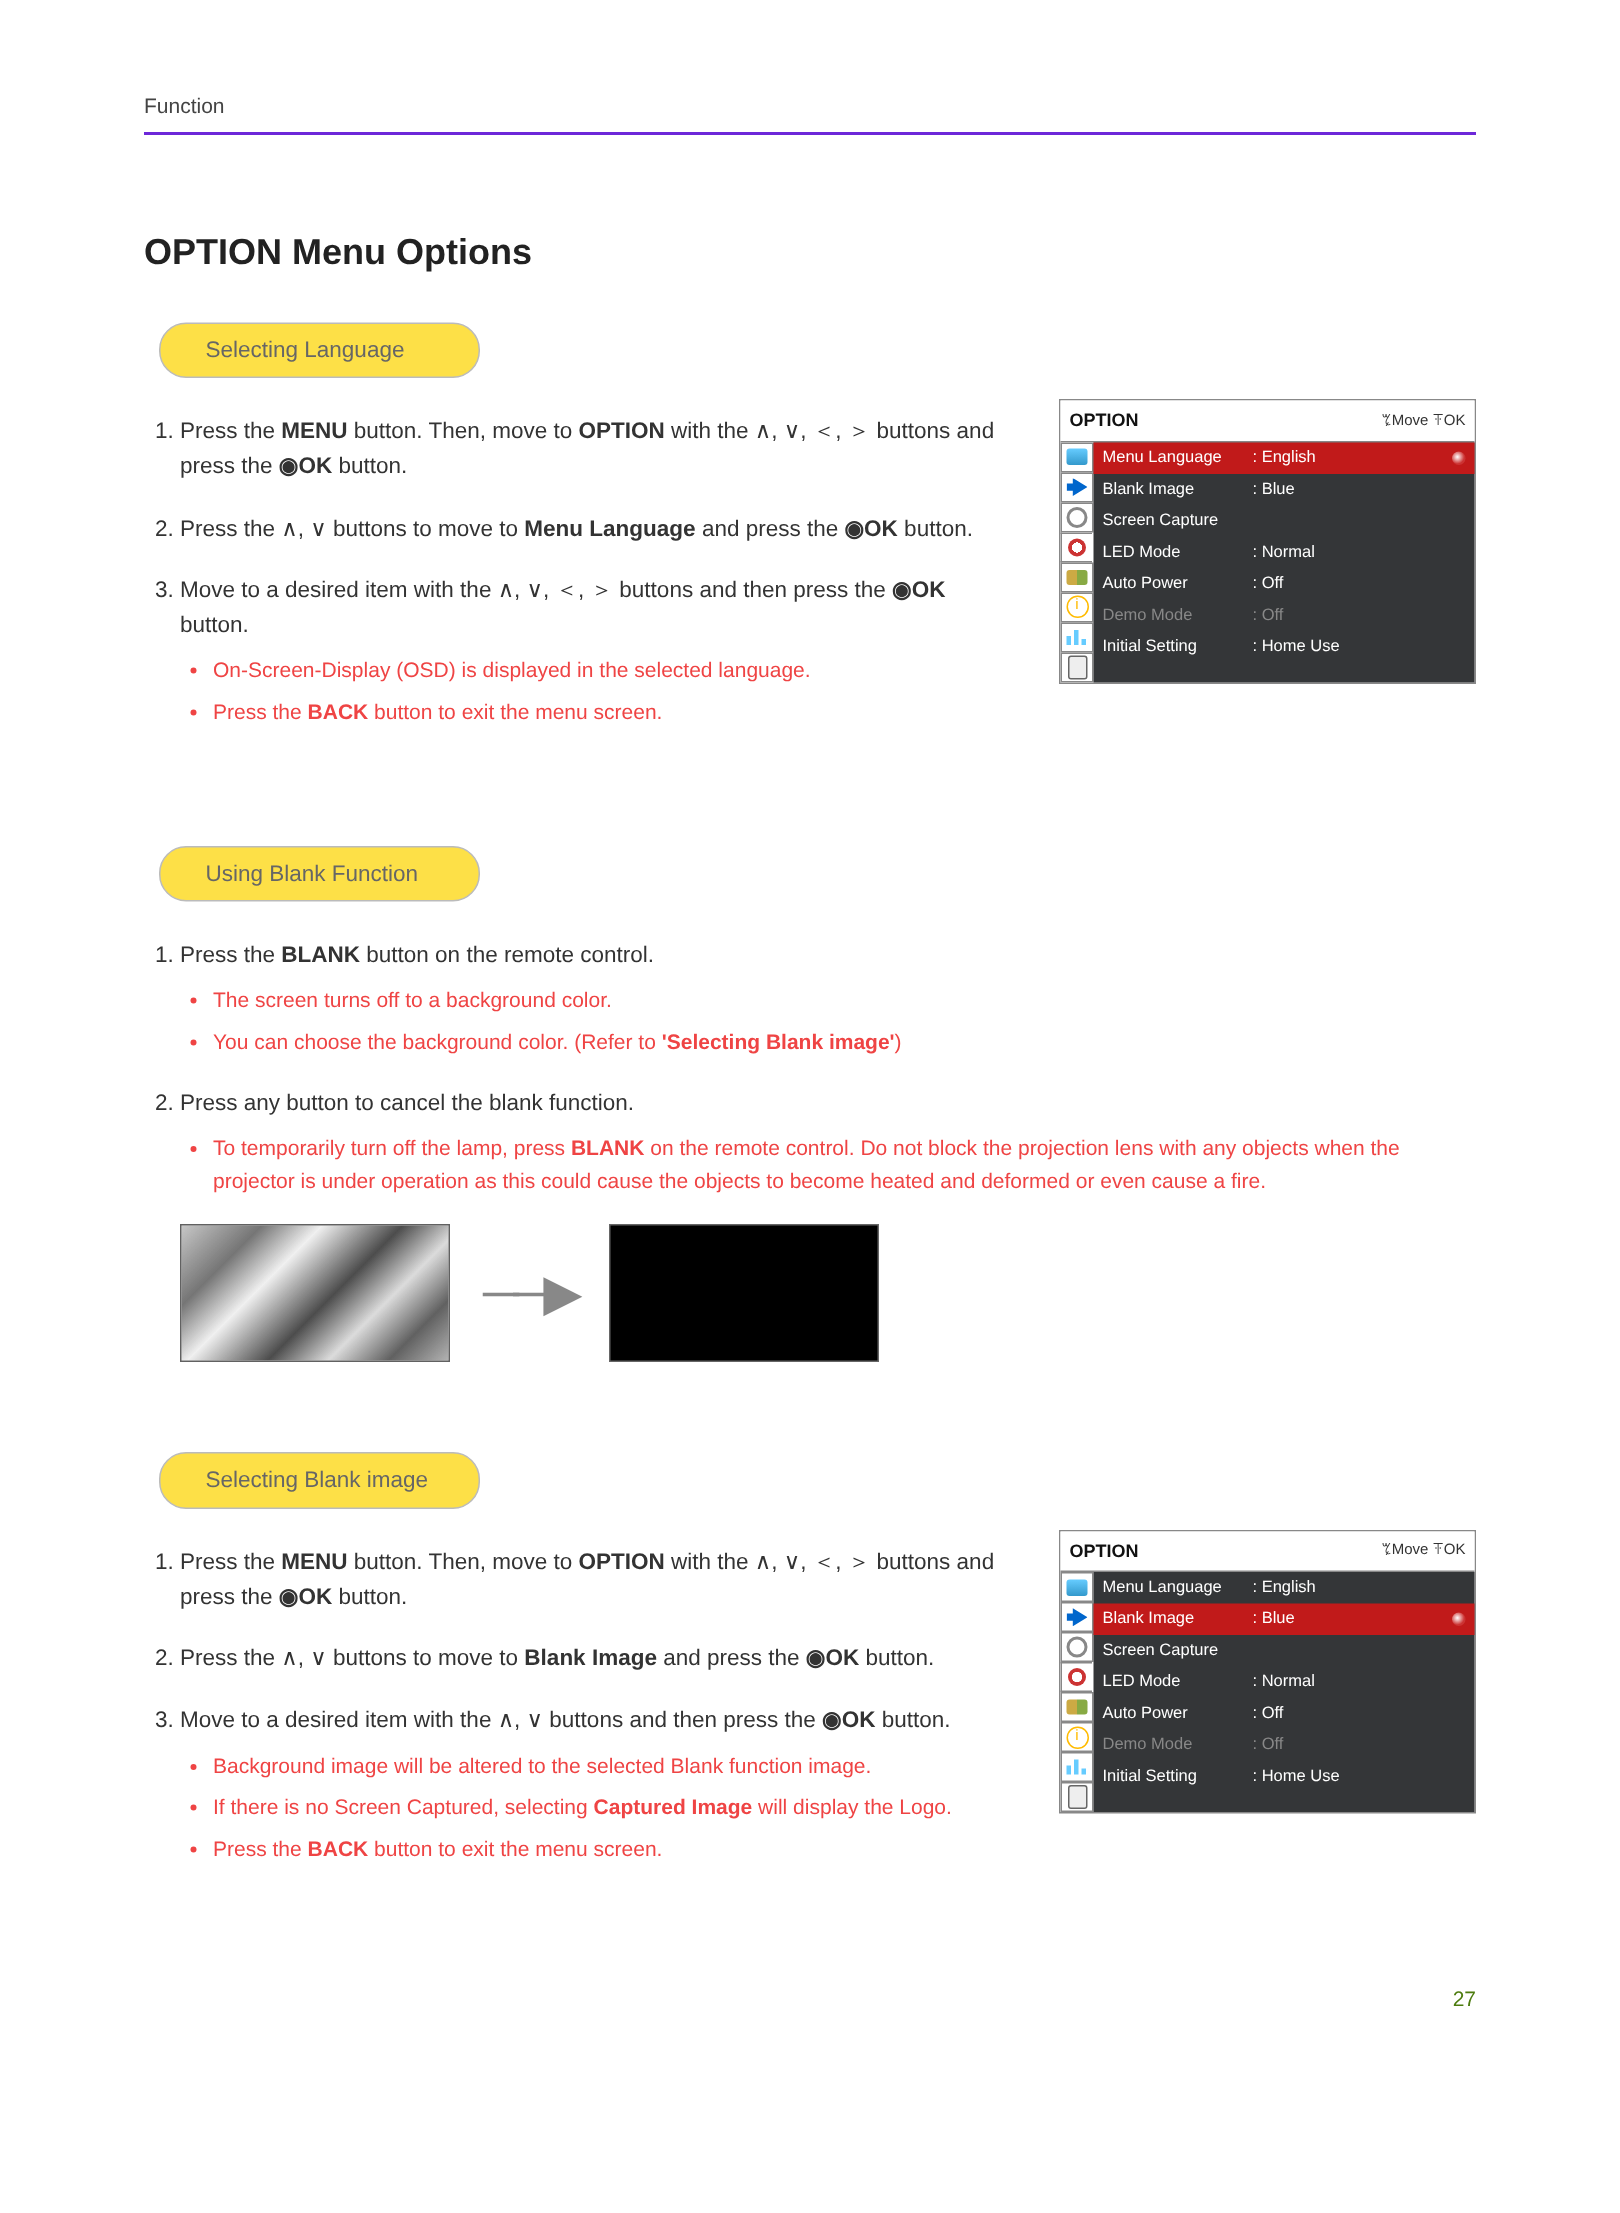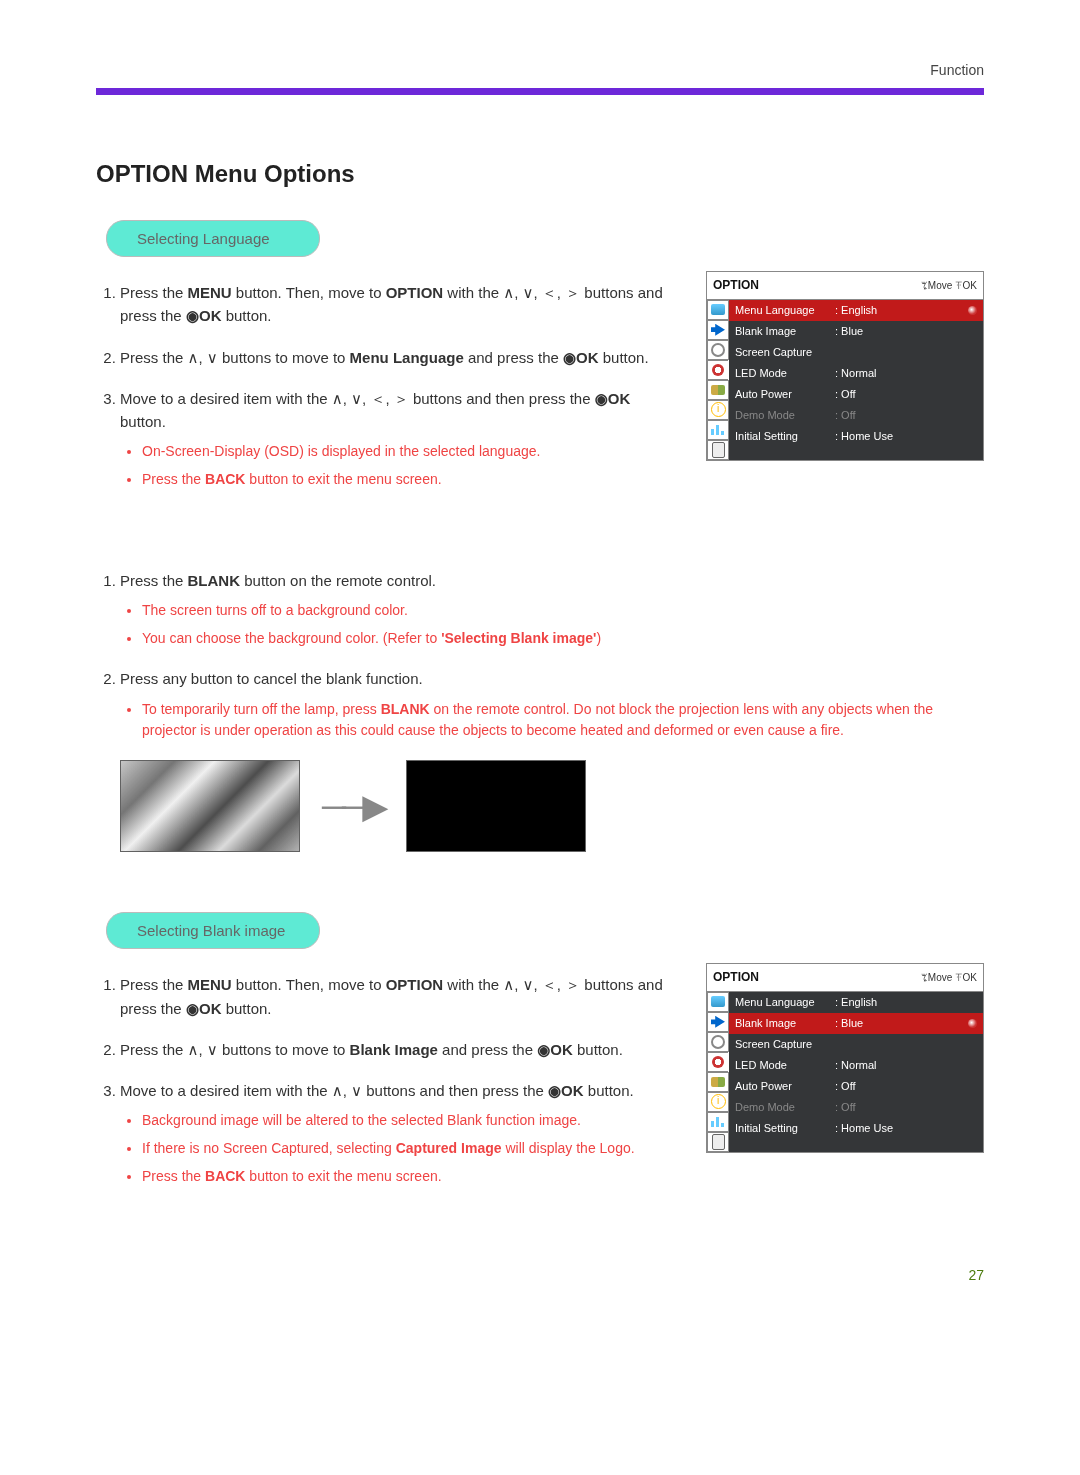--- a/index.html
+++ b/index.html
@@ -8,42 +8,41 @@
     color: #222;
     background: #fff;
     width: 1080px;
     font-size: 15px;
     line-height: 1.55;
   }
   .page {
     padding: 60px 96px 40px 96px;
   }
   .topline {
-    border-bottom: 7px solid #6d28d9;
+    border-bottom: 2px solid #6d28d9;
     padding-bottom: 6px;
     margin-bottom: 60px;
-    text-align: right;
     font-size: 14px;
     color: #444;
   }
   h1 {
     font-size: 24px;
     font-weight: 700;
     margin: 0 0 28px 0;
     color: #222;
   }
   .pill {
     display: inline-block;
     border: 1px solid #bbb;
     border-radius: 18px;
     padding: 6px 22px 6px 30px;
     font-size: 15px;
     color: #666;
     margin: 0 0 14px 10px;
-    background: #5eead4;
+    background: #fde047;
     min-width: 160px;
   }
   .section {
     margin-bottom: 60px;
   }
   .row {
     display: flex;
     align-items: flex-start;
     gap: 32px;
   }
@@ -288,20 +287,21 @@
                 <span class="label">Initial Setting</span>
                 <span class="val">: Home Use</span>
               </div>
             </div>
           </div>
         </div>
     </div>
   </div>
 
   <div class="section">
+    <div class="pill">Using Blank Function</div>
     <ol class="steps">
       <li>
         <span>Press the </span><span class="strong">BLANK</span><span> button on the remote control.</span>
         <ul class="sub">
           <li>The screen turns off to a background color.</li>
           <li>
             <span>You can choose the background color. </span><span>(Refer to </span><span class="strong">'Selecting Blank image'</span><span>)</span>
           </li>
         </ul>
       </li>

